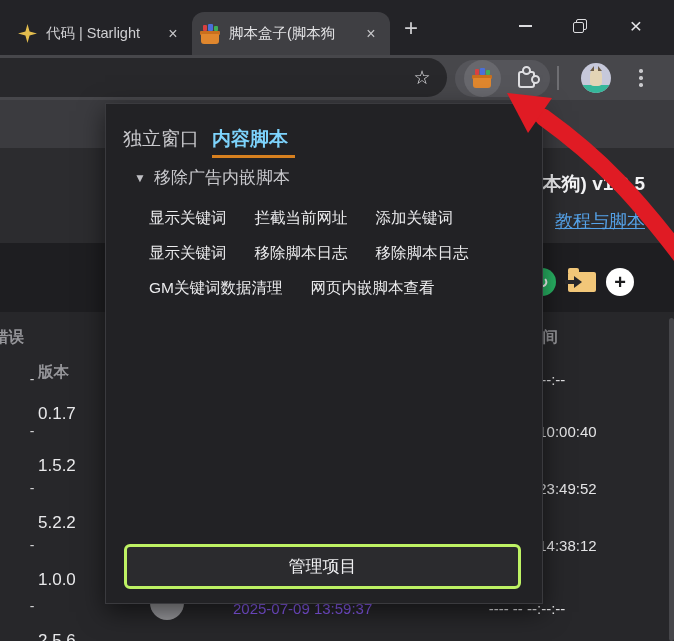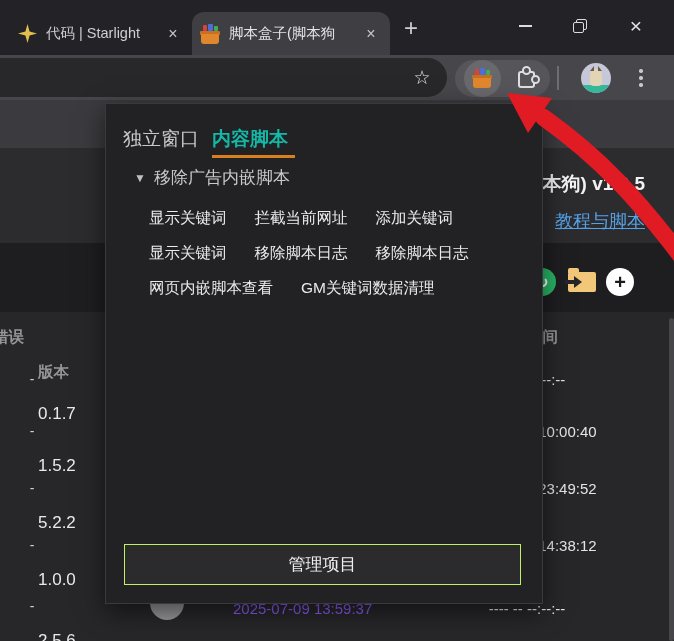--- a/index.html
+++ b/index.html
@@ -98,30 +98,30 @@
   .mid-date{left:233px;top:600px;font-size:15px;color:#8b5cf6;white-space:nowrap;}
   .row-toggle{left:150px;top:586px;width:34px;height:34px;border-radius:50%;background:#98989c;}
   .scroll-thumb{left:669px;top:318px;width:5px;height:323px;background:#46464a;border-radius:3px;}
 
   
   .popup{left:105px;top:103px;width:438px;height:501px;background:#222225;
          border:1px solid #3a3a3e;box-sizing:border-box;z-index:10;
          box-shadow:0 8px 24px rgba(0,0,0,.55);}
   .ptab{position:absolute;font-size:19px;white-space:nowrap;}
   .ptab-inactive{left:17px;top:22px;color:#c7c7cb;}
-  .ptab-active{left:106px;top:22px;color:#14b8a6;font-weight:bold;}
+  .ptab-active{left:106px;top:22px;color:#7dd3fc;font-weight:bold;}
   .ptab-underline{position:absolute;left:106px;top:51px;width:83px;height:2.5px;background:#d7801f;}
   .psection{position:absolute;left:28px;top:62px;font-size:17px;color:#c9c9cd;white-space:nowrap;
             display:flex;align-items:center;gap:8px;}
   .psection .tri{font-size:12px;color:#bfbfc3;}
   .prow{position:absolute;left:43px;display:flex;gap:28px;font-size:15.5px;color:#ebebed;white-space:nowrap;}
   .prow1{top:104px;} .prow2{top:139px;} .prow3{top:174px;}
   .plink{cursor:pointer;}
   .pbtn{position:absolute;left:18px;right:21px;top:440px;height:39px;background:#2b2b2e;
-        border:1px solid #bef264;border-radius:0;color:#f0f0f2;font-size:17px;
+        border:3px solid #bef264;border-radius:6px;color:#f0f0f2;font-size:17px;
         display:flex;align-items:center;justify-content:center;}
 
   
   .arrow-svg{position:absolute;left:0;top:0;width:674px;height:641px;z-index:30;pointer-events:none;}
 </style>
 </head>
 <body>
 
 <div class="stage">
 
@@ -234,22 +234,22 @@
       <span class="plink">显示关键词</span>
       <span class="plink">拦截当前网址</span>
       <span class="plink">添加关键词</span>
     </div>
     <div class="prow prow2">
       <span class="plink">显示关键词</span>
       <span class="plink">移除脚本日志</span>
       <span class="plink">移除脚本日志</span>
     </div>
     <div class="prow prow3">
+      <span class="plink">GM关键词数据清理</span>
       <span class="plink">网页内嵌脚本查看</span>
-      <span class="plink">GM关键词数据清理</span>
     </div>
 
     <div class="pbtn">管理项目</div>
   </div>
 
   <svg class="arrow-svg" viewBox="0 0 674 641">
     <path d="M 690,268 C 636,196 600,158 543,117" stroke="#e01b24" stroke-width="17" stroke-linecap="round" fill="none"></path>
     <polygon points="507,93 552,98 528,133" fill="#e01b24"></polygon>
   </svg>
 

